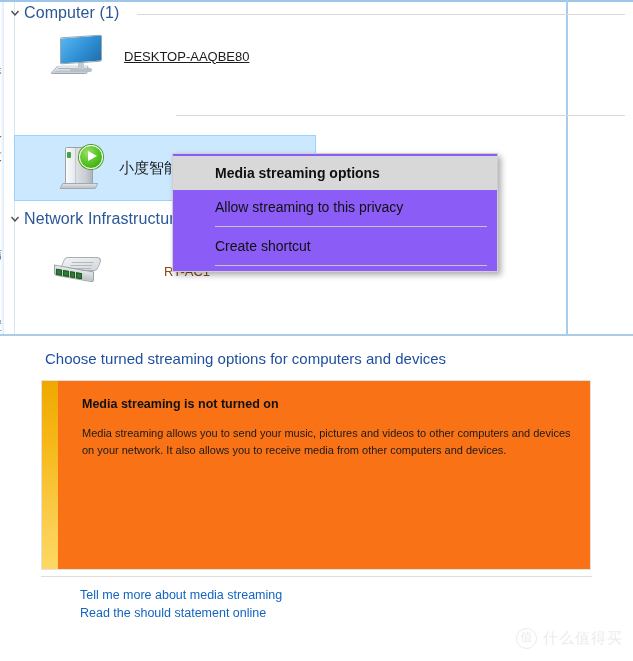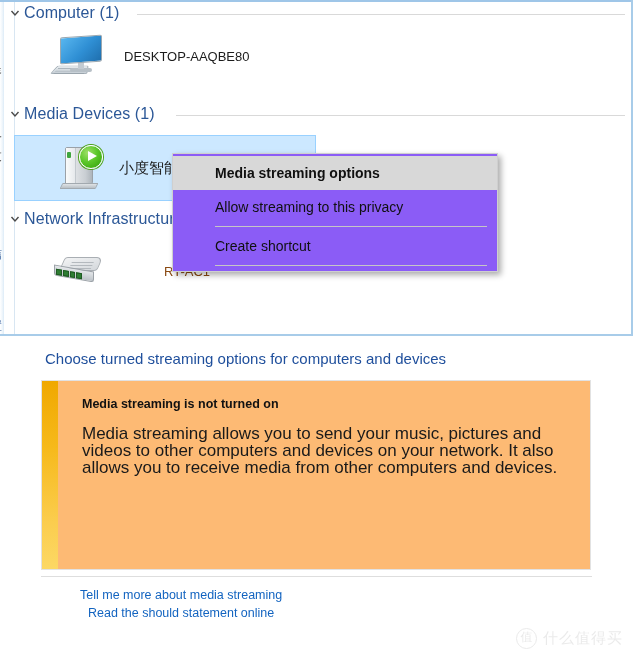--- a/index.html
+++ b/index.html
@@ -17,21 +17,21 @@
     font-size: 12px;
     color: #000000;
     -webkit-font-smoothing: antialiased;
   }
 
   
   #network-window {
     position: absolute;
     left: 0;
     top: 0;
-    width: 633px;
+    width: 568px;
     height: 336px;
     background: #ffffff;
     box-sizing: border-box;
   }
   
   .win-border-top {
     position: absolute; left: 0; top: 0; width: 633px; height: 2px;
     background: #9fc6e8;
   }
   .win-border-right {
@@ -273,21 +273,21 @@
     color: #1f4f9c;
     white-space: nowrap;
     font-family: "Liberation Sans", sans-serif;
   }
   .ms-panel {
     position: absolute;
     left: 41px;
     top: 42px;
     width: 550px;
     height: 190px;
-    background: #fdba74;
+    background: #f97316;
     border: 1px solid #e2e2e2;
     box-sizing: border-box;
   }
   .ms-accent {
     position: absolute;
     left: 0; top: 0;
     width: 16px; height: 100%;
     background: linear-gradient(to bottom, #f0a800 0%, #f6b91a 35%, #fbcd4e 75%, #fcd864 100%);
   }
   .ms-body {
@@ -297,21 +297,21 @@
     right: 12px;
   }
   .ms-title {
     font-size: 12.5px;
     font-weight: bold;
     color: #111111;
     margin-bottom: 14px;
     font-family: "Liberation Sans", sans-serif;
   }
   .ms-para {
-    font-size: 17px;
+    font-size: 11px;
     color: #1a1a1a;
     line-height: 17px;
     margin-bottom: 14px;
     max-width: 500px;
     font-family: "Liberation Sans", sans-serif;
   }
   .ms-button {
     display: inline-block;
     margin-top: 2px;
     padding: 5px 13px 6px 13px;
@@ -328,21 +328,20 @@
     left: 41px;
     top: 238px;
     width: 551px;
     height: 1px;
     background: #dedede;
   }
   .ms-links {
     position: absolute;
     left: 80px;
     top: 248px;
-    text-align: center;
   }
   .ms-link {
     display: block;
     font-size: 12.5px;
     color: #1364c0;
     line-height: 18px;
     text-decoration: none;
     white-space: nowrap;
     font-family: "Liberation Sans", sans-serif;
     cursor: pointer;
@@ -408,31 +407,23 @@
     <div class="icon-monitor">
       <div class="mon-kbd">
           <i style="top:3px;"></i>
           <i style="top:6px;"></i>
           <i style="top:9px;"></i>
         </div>
       <div class="mon-base"></div>
       <div class="mon-neck"></div>
       <div class="mon-screen"></div>
     </div>
-    <span class="device-label" style="margin-left:16px;">DESKTOP-AAQBE80</span>
-  </div>
-
-  <div class="group-header" style="top:103px;">
-    <span class="chev">
-      <svg width="14" height="14" viewBox="0 0 14 14">
-          <path d="M3.5 5 L7 9 L10.5 5" fill="none" stroke="#4a4a4a" stroke-width="1.4"></path>
-        </svg>
-    </span>
-    <span class="group-title">Media Devices (1)</span>
-  </div>
+    <span class="device-label" style="margin-left:16px;text-decoration:underline;">DESKTOP-AAQBE80</span>
+  </div>
+
   <div class="group-rule" style="left:176px; top:115px; width:449px;"></div>
 
   <div class="device-tile selected" style="left:14px; top:135px; width:302px; height:66px;">
     <div class="icon-mediadev" style="margin-left:42px;">
       <div class="md-body"></div>
       <div class="md-face"></div>
       <div class="md-led"></div>
       <div class="md-foot"></div>
       <div class="md-play"></div>
     </div>

